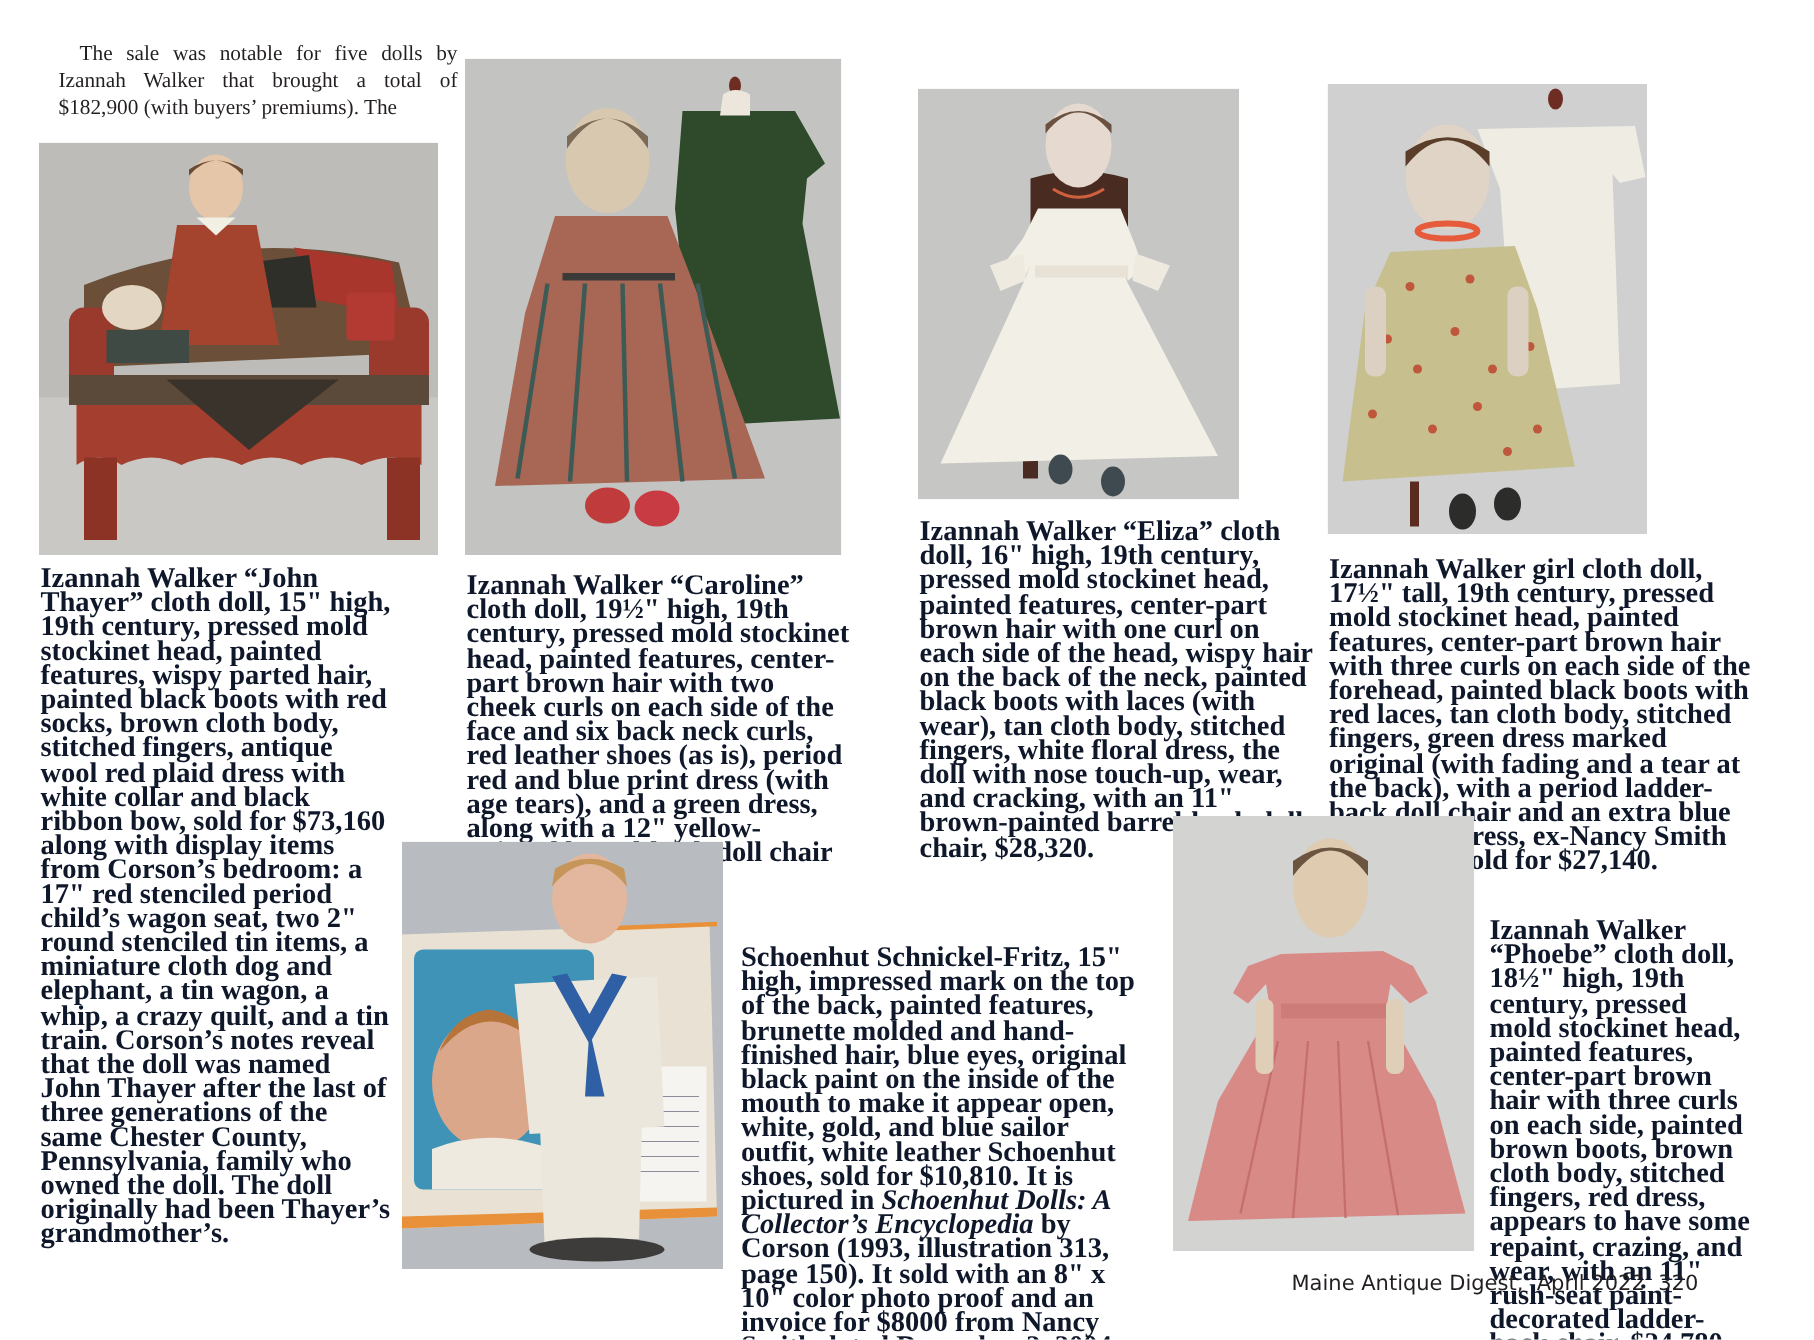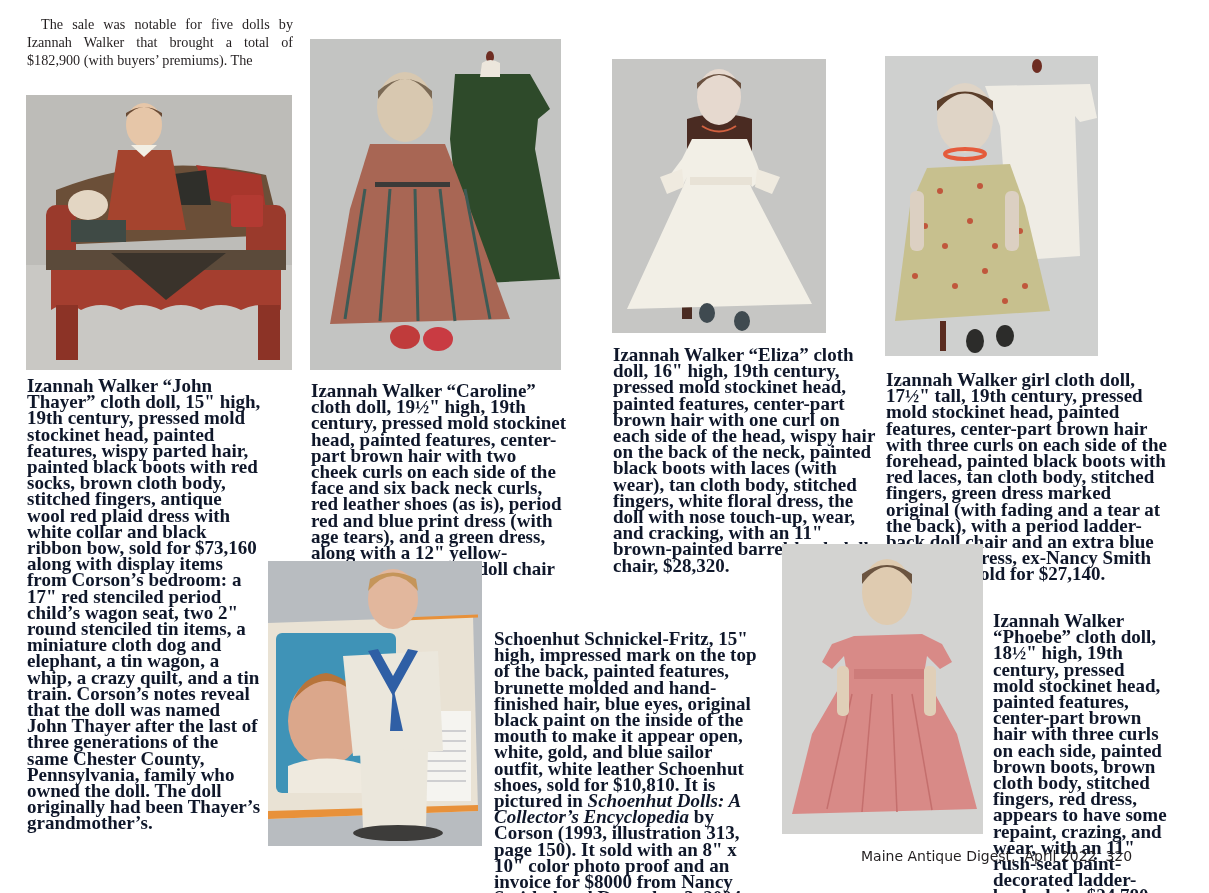--- a/index.html
+++ b/index.html
@@ -8,21 +8,21 @@
   .intro{position:absolute;left:27px;top:15px;width:266px;font-size:14.2px;line-height:18.2px;text-align:justify;text-indent:14px;}
   .cap{position:absolute;font-weight:bold;font-size:19px;line-height:16.2px;color:#0f172a;}
   .cap i{font-style:italic;}
   .photo{position:absolute;overflow:hidden;}
   .photo svg{display:block;width:100%;height:100%;}
   .footer{position:absolute;left:861px;top:848px;font-family:"DejaVu Sans","Liberation Sans",sans-serif;font-size:14px;color:#231f20;white-space:pre;}
 </style>
 </head>
 <body>
 
-<p class="intro" style="margin:0;">The sale was notable for five dolls by Izannah Walker that brought a total of $182,900 (with buyers’ premiums). The</p>
+<p class="intro" style="margin:12px;">The sale was notable for five dolls by Izannah Walker that brought a total of $182,900 (with buyers’ premiums). The</p>
 
 <div class="photo" style="left:26px;top:95px;width:266px;height:275px;" title="Izannah Walker John Thayer cloth doll seated on red stenciled wagon seat with crazy quilt, tin train, cloth dog and elephant">
   <svg viewBox="0 0 266 275" preserveAspectRatio="none">
     <rect width="266" height="275" fill="#bdbcb8"></rect>
     <rect y="170" width="266" height="105" fill="#c9c8c4"></rect>
 
     <path d="M30 95 Q130 55 240 80 L255 140 L30 150 Z" fill="#6b4f38"></path>
     <path d="M170 70 L235 80 L240 115 L185 105 Z" fill="#a8362c"></path>
     <path d="M140 80 L180 75 L185 110 L150 110 Z" fill="#2f2f2a"></path>
 

